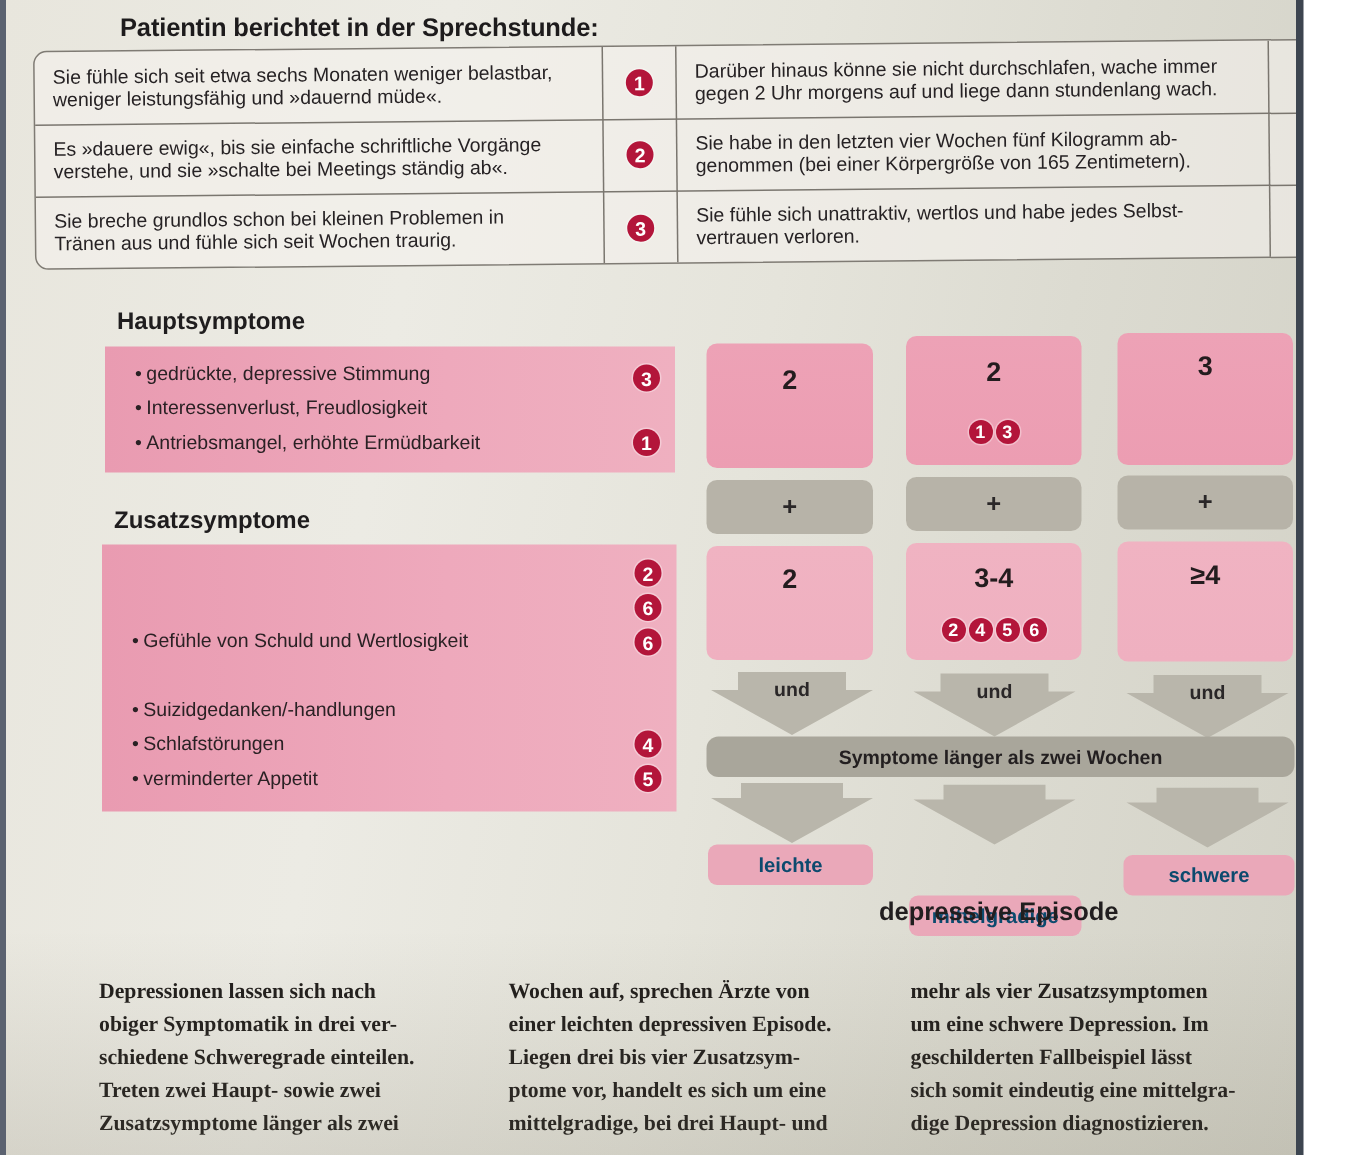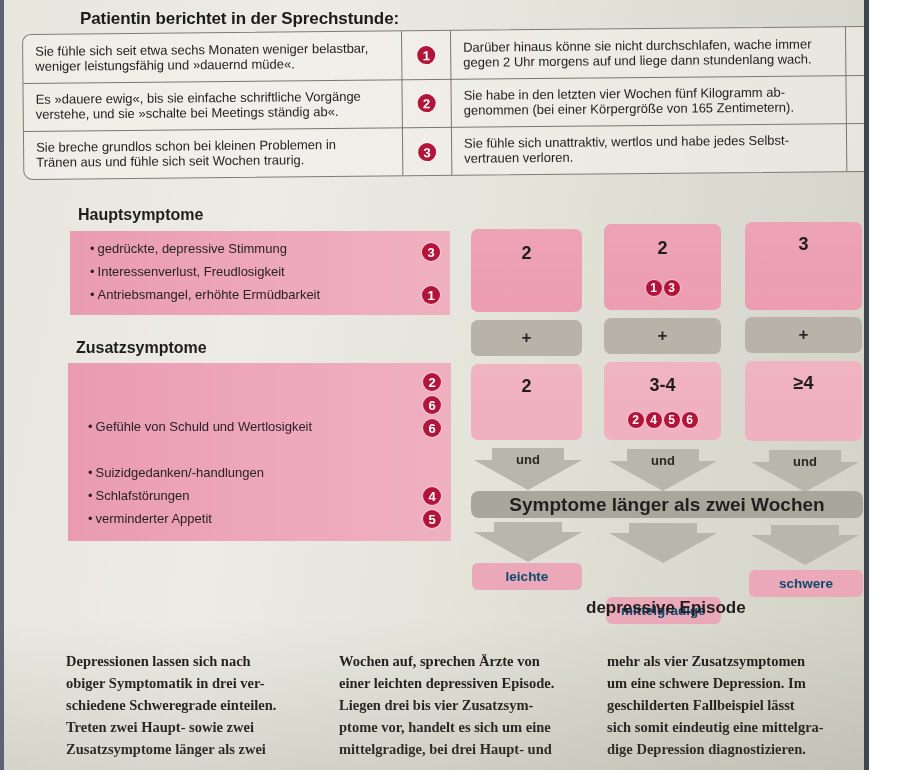--- a/index.html
+++ b/index.html
@@ -84,21 +84,21 @@
   }
   .arrow svg { position: absolute; left: 0; top: 0; }
   .arrow .lbl {
     position: absolute; left: 0; right: 0; top: 6px; text-align: center;
     font-size: 13px; font-weight: bold; color: #2a2728;
   }
   .weeksbar {
     position: absolute; left: 467px; top: 491px; width: 392px; height: 27px;
     border-radius: 8px; background: #a9a69b;
     display: flex; align-items: center; justify-content: center;
-    font-size: 19px; font-weight: bold; color: #231f20;
+    font-size: 13px; font-weight: bold; color: #231f20;
   }
   .sevpill {
     position: absolute; height: 27px; border-radius: 6px; background: #eaa8b9;
     display: flex; align-items: center; justify-content: center;
     font-size: 13.5px; font-weight: bold; color: #0c4a6e;
   }
   .episode {
     position: absolute; left: 582px; top: 598px; font-size: 17px; font-weight: bold; color: #211e1f;
   }
 

